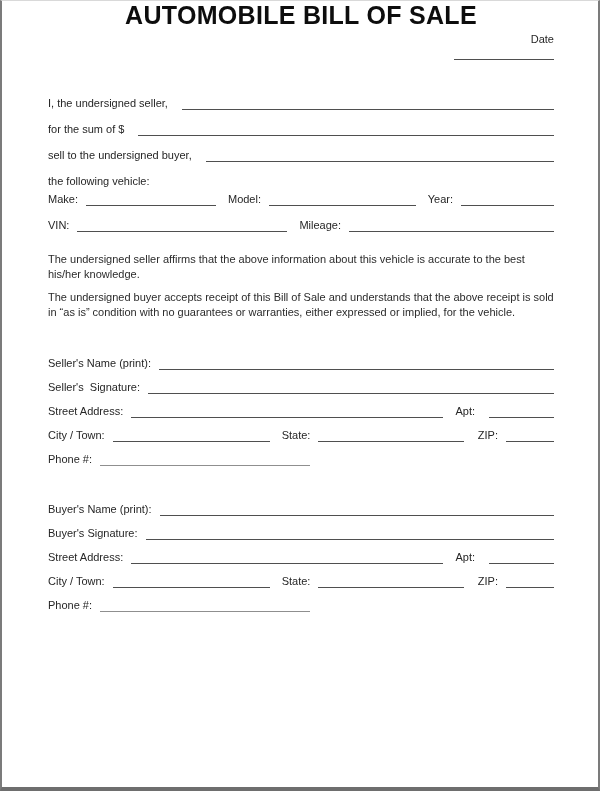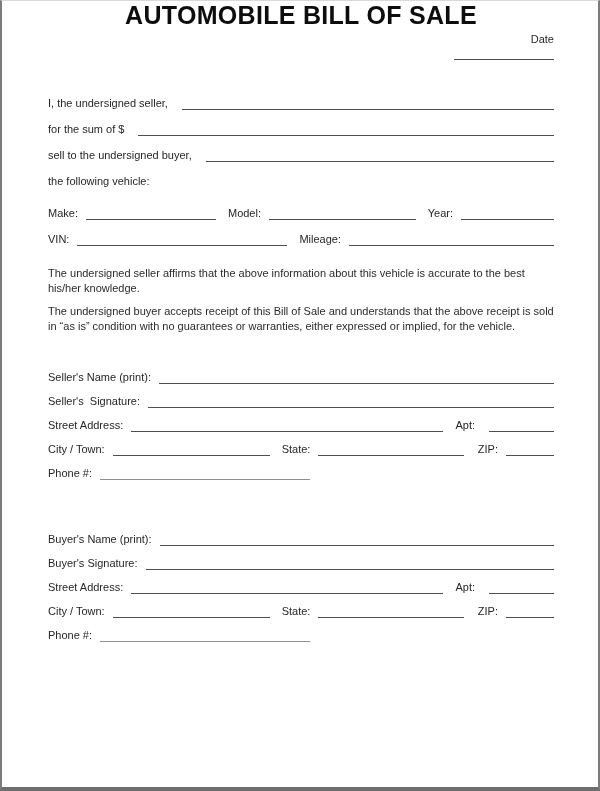--- a/index.html
+++ b/index.html
@@ -58,32 +58,32 @@
   .w-year  { width: 93px; }
   .w-vin   { width: 210px; }
   .w-apt   { width: 65px; }
   .w-city  { width: 157px; }
   .w-zip   { width: 48px; }
   .w-phone { width: 210px; }
 
   .date-row { justify-content: flex-end; margin-top: 16px; margin-bottom: 0; flex-direction: column; }
 
   .statements { margin-top: 36px; }
-  .vehicle    { margin-top: 18px; }
+  .vehicle    { margin-top: 4px; }
 
   .para {
     margin-top: 20px;
     line-height: 15px;
     color: #2b2b2b;
   }
   .para.second { margin-top: 8px; }
 
   .party { margin-top: 36px; }
   .party .row { margin-bottom: 10px; }
-  .party.buyer { margin-top: 52px; }
+  .party.buyer { margin-top: 36px; }
 </style>
 </head>
 <body>
 
 <div class="page">
 
   <div class="title">AUTOMOBILE BILL OF SALE</div>
 
   <div class="row date-row">
     <span class="lbl">Date</span>

